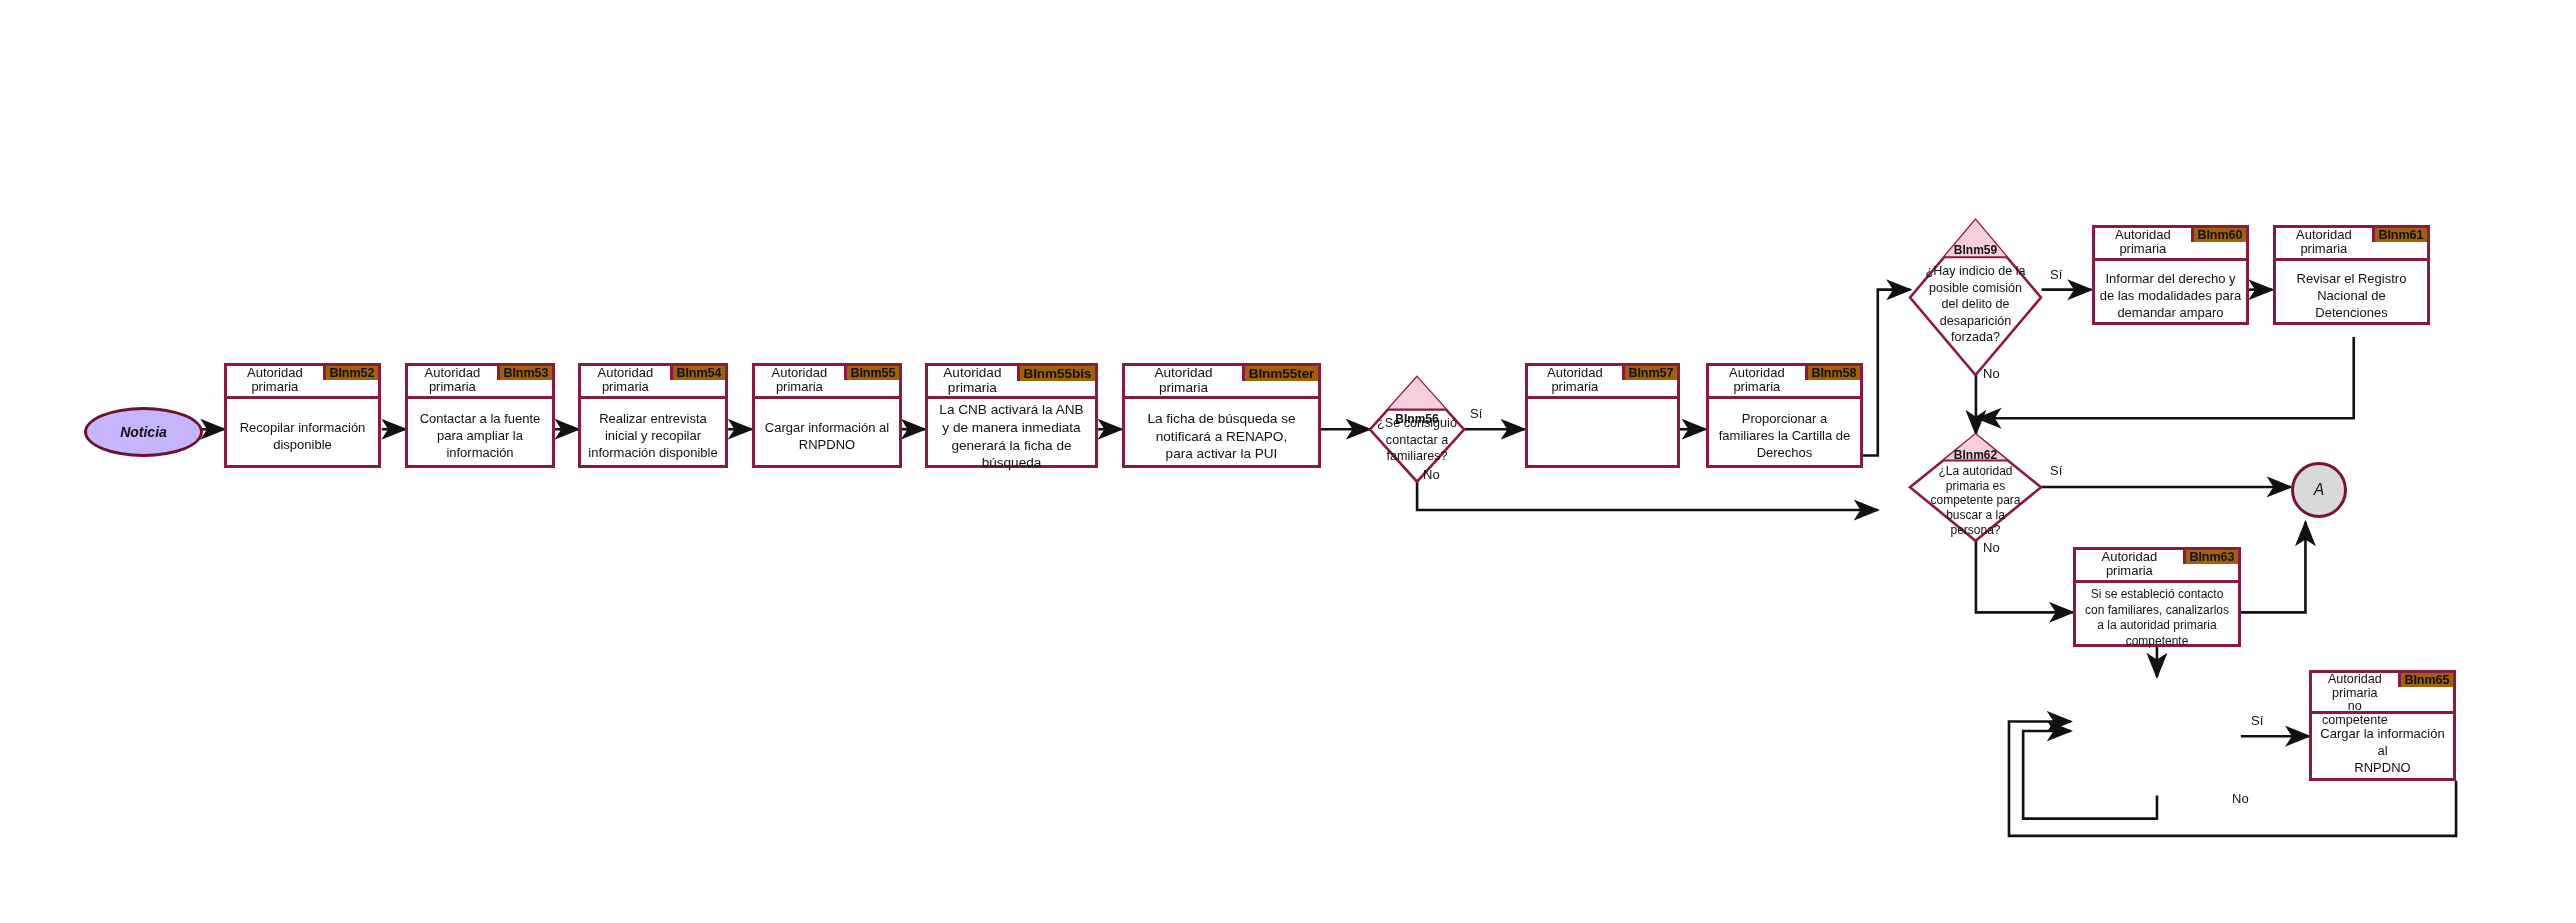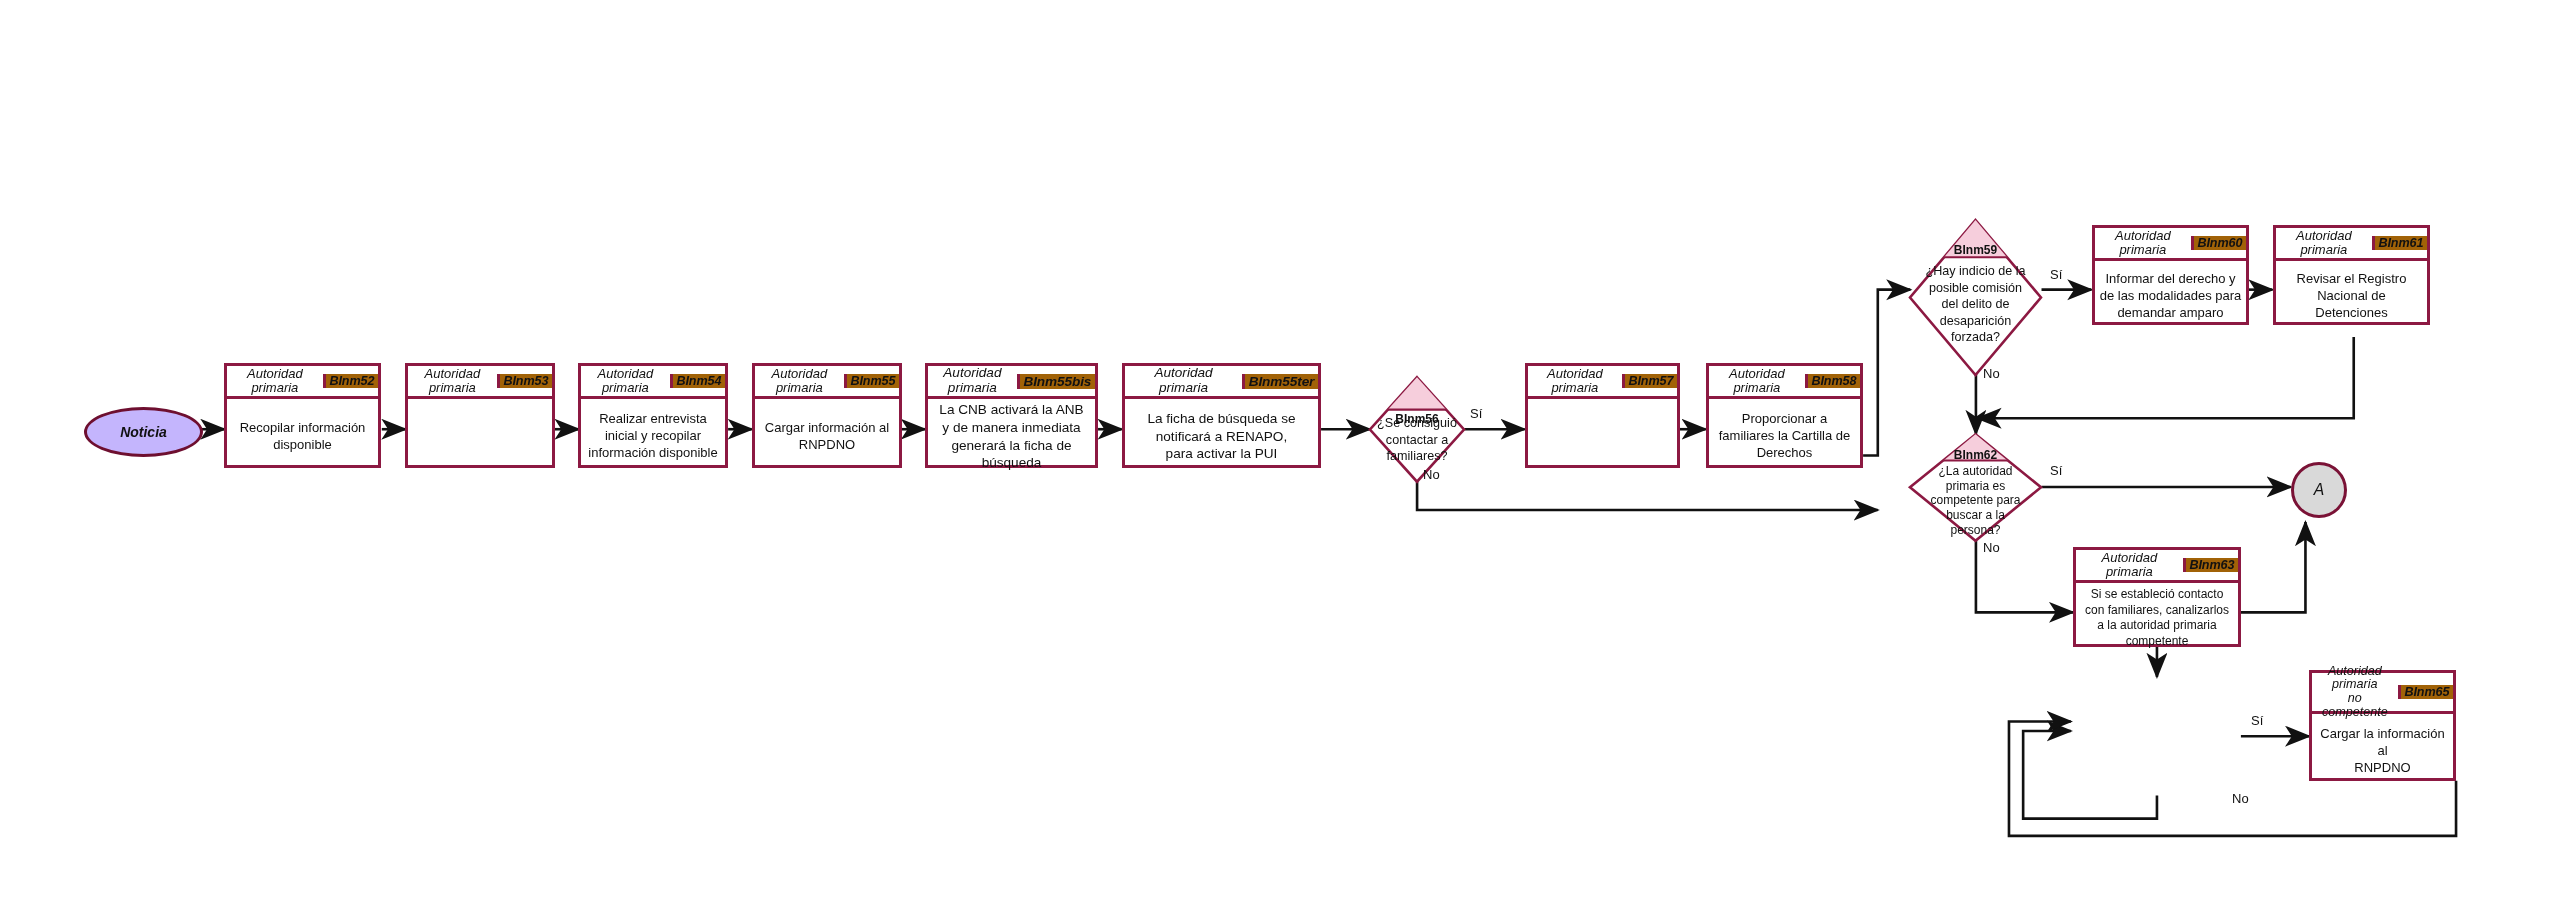--- a/index.html
+++ b/index.html
@@ -2,21 +2,21 @@
 <html style="font-size:8.4px"><head>
 <meta charset="utf-8">
 <style>
   html,body{margin:0;padding:0;background:#ffffff;}
   body{font-family:"Liberation Sans",sans-serif;}
   #stage{position:relative;width:2576px;height:923px;background:#fff;overflow:hidden;}
   #wires{position:absolute;left:0;top:0;width:2576px;height:923px;}
 
   
   .node{position:absolute;box-sizing:border-box;border:3.1px solid #8C1942;background:#ffffff;}
-  .node .hdr{display:flex;align-items:center;height:30px;border-bottom:3.1px solid #8C1942;font-style:italic;}
+  .node .hdr{display:flex;align-items:flex-start;height:30px;border-bottom:3.1px solid #8C1942;}
   .node .hdr .role{flex:1 1 auto;display:flex;align-items:center;justify-content:center;
         padding:0 3.1px;font-size:13px;color:#111;line-height:1.08;text-align:center;}
   .node .hdr .role.two{font-size:12.6px;}
   .node .hdr .code{flex:0 0 auto;display:flex;align-items:center;justify-content:center;
         background:#a16207;border-left:3.1px solid #8C1942;padding:0 3.7px;
         font-size:12.6px;font-weight:bold;color:#111;letter-spacing:-0.1px;}
   .node .body{display:flex;align-items:center;justify-content:center;text-align:center;
         padding:2.1px 4.2px;font-size:13px;color:#111;line-height:1.30;}
   .node.crisp .hdr .role,.node.crisp .hdr .code,.node.crisp .body{font-size:13.6px;}
 
@@ -110,20 +110,25 @@
     <div class="body" style="height:71px;">
       <div><span>Recopilar información</span><br>
            <span>disponible</span></div>
     </div>
   </div>
 
   <div class="node" style="left:405px;top:363px;width:150px;height:105px;">
     <div class="hdr">
       <div class="role">Autoridad primaria</div>
       <div class="code">BInm53</div>
+    </div>
+    <div class="body" style="height:71px;">
+      <div><span>Contactar a la fuente</span><br>
+           <span>para ampliar la</span><br>
+           <span>información</span></div>
     </div>
   </div>
 
   <div class="node" style="left:578px;top:363px;width:150px;height:105px;">
     <div class="hdr">
       <div class="role">Autoridad primaria</div>
       <div class="code">BInm54</div>
     </div>
     <div class="body" style="height:71px;">
       <div><span>Realizar entrevista</span><br>

